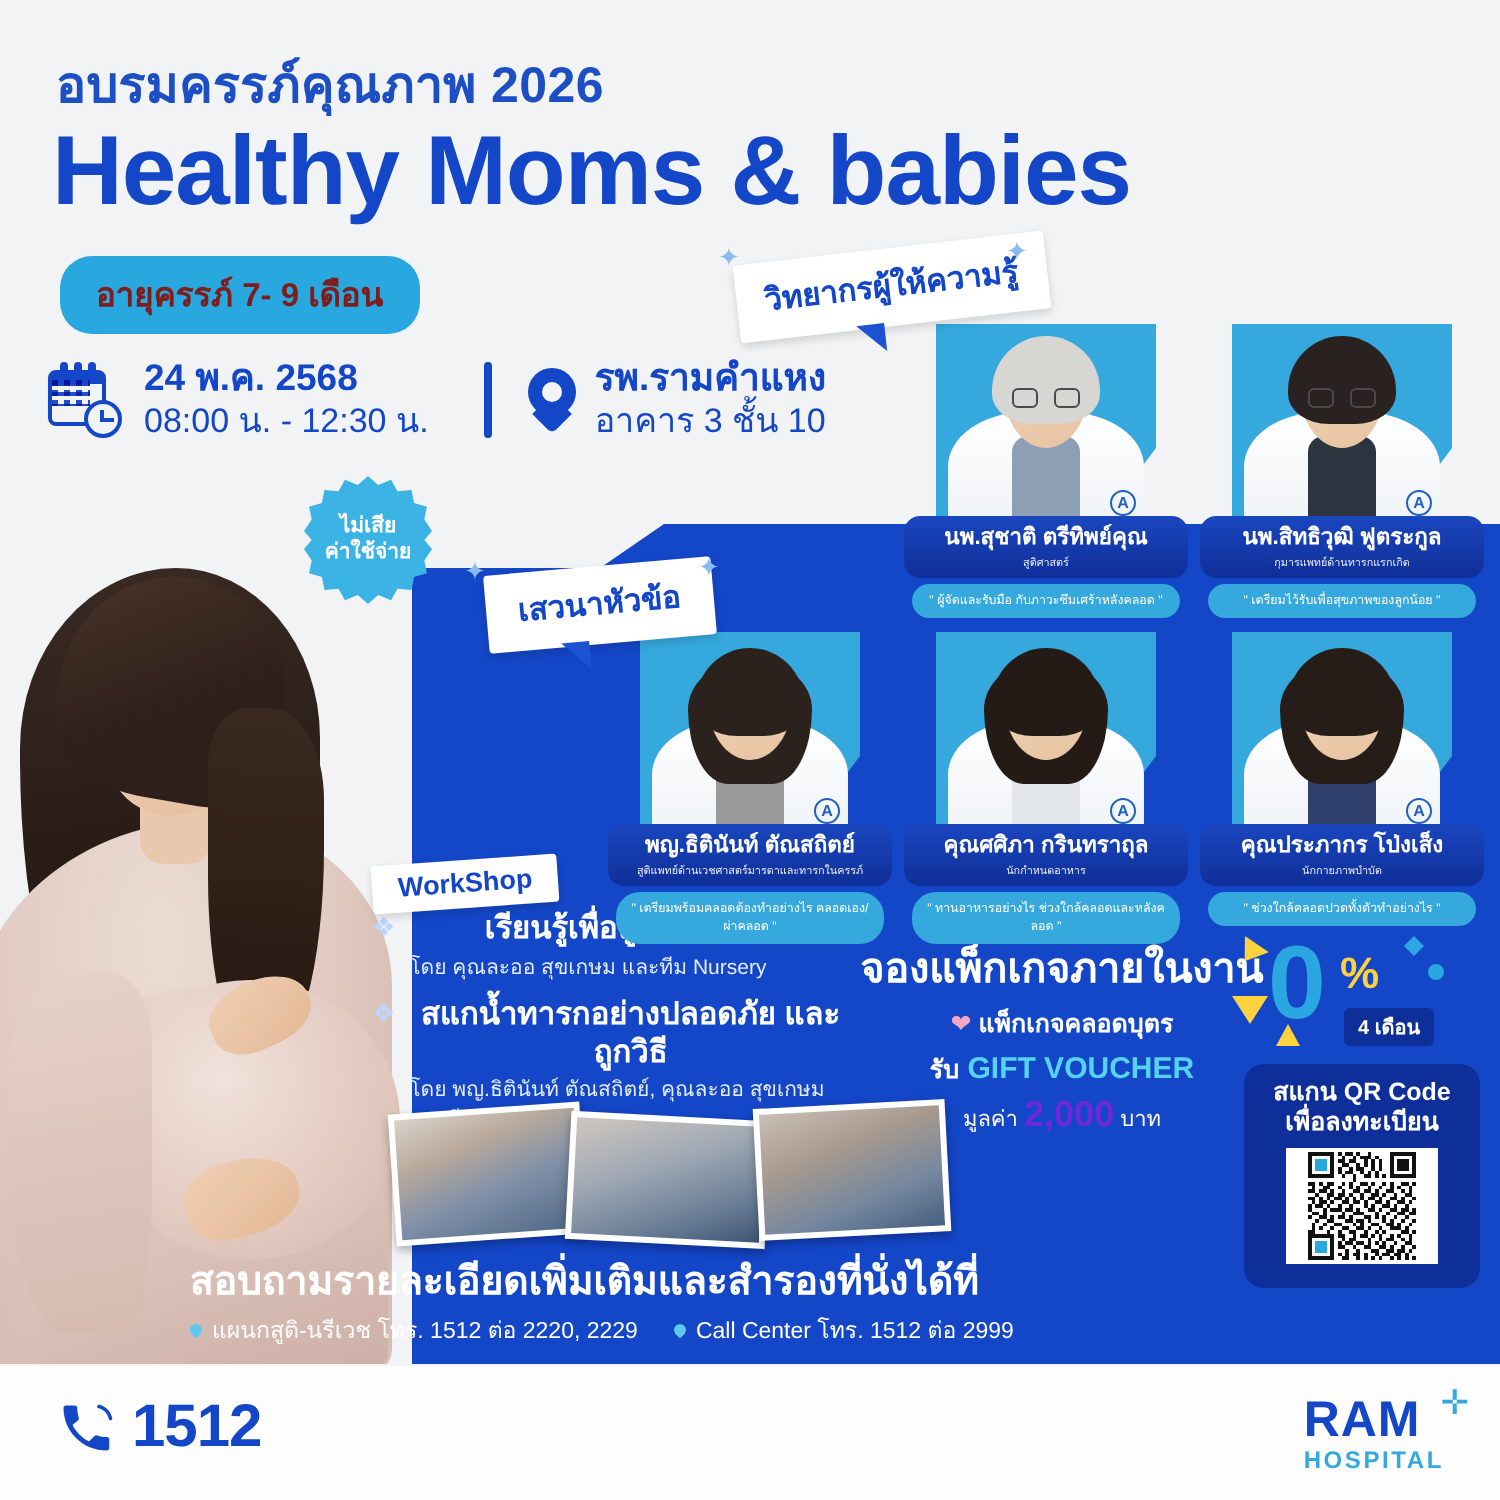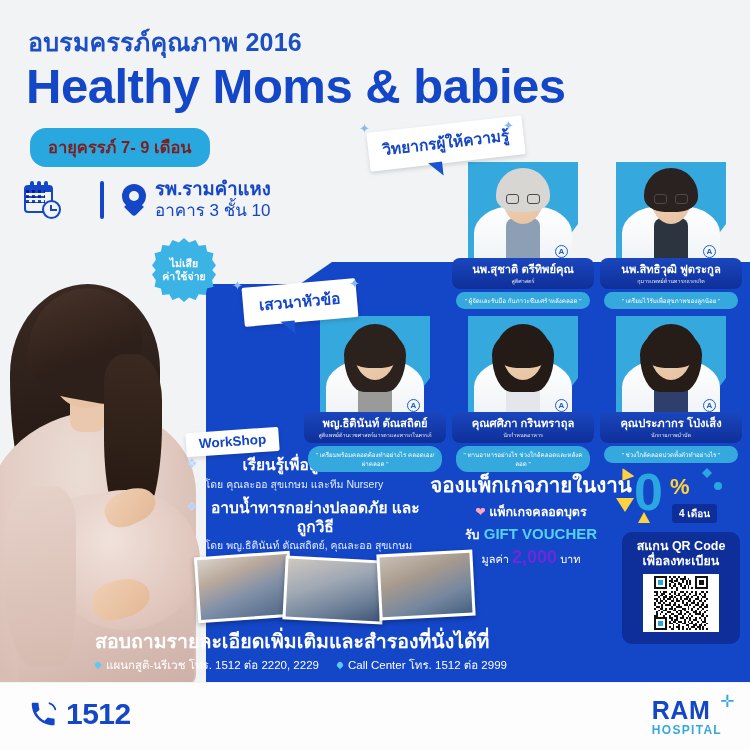--- a/index.html
+++ b/index.html
@@ -336,32 +336,36 @@
   .f-logo { position:absolute; right: 28px; top: 16px; text-align:left; }
   .f-ram { font-size: 25px; font-weight: 700; color:#1446c8; letter-spacing:.5px; line-height:.95; position:relative;}
   .f-ram .plus { position:absolute; right:-13px; top:-5px; color:#35a8dd; font-size:17px;}
   .f-hosp { font-size: 12px; font-weight: 700; color:#35a8dd; letter-spacing: 1.3px; }
 </style>
 </head>
 <body>
 
 <div id="poster">
 
-  <div class="hdr-sub">อบรมครรภ์คุณภาพ 2016</div>
+  <div class="hdr-sub">อบรมครรภ์คุณภาพ 2026</div>
   <div class="hdr-title">Healthy Moms &amp; babies</div>
   <div class="age-pill">อายุครรภ์ 7- 9 เดือน</div>
 
   <div class="info-row">
     <div class="cal-icon">
       <div class="cal-tab" style="left:8px"></div>
       <div class="cal-tab" style="left:15px"></div>
       <div class="cal-tab" style="left:22px"></div>
       <div class="cal-body"></div>
       <div class="cal-grid"></div>
       <div class="cal-clock"></div>
+    </div>
+    <div class="date-block">
+      <div class="date-main">24 พ.ค. 2568</div>
+      <div class="date-time">08:00 น. - 12:30 น.</div>
     </div>
     <div class="vdiv"></div>
     <div class="pin">
       <div class="pin-tip"></div>
         <div class="pin-head"></div>
         <div class="pin-dot"></div>
     </div>
     <div class="place-block">
       <div class="place-main">รพ.รามคำแหง</div>
       <div class="place-sub">อาคาร 3 ชั้น 10</div>
@@ -503,21 +507,21 @@
     <div class="ws-item">
       <div class="ws-bullet">❖</div>
       <div>
         <div class="ws-title">เรียนรู้เพื่อลูกรัก</div>
         <div class="ws-by">โดย คุณละออ สุขเกษม และทีม Nursery</div>
       </div>
     </div>
     <div class="ws-item">
       <div class="ws-bullet">❖</div>
       <div>
-        <div class="ws-title">อาบน้ำทารกอย่างปลอดภัย และถูกวิธี</div>
+        <div class="ws-title">สแกน้ำทารกอย่างปลอดภัย และถูกวิธี</div>
         <div class="ws-by">โดย พญ.ธิตินันท์ ตัณสถิตย์, คุณละออ สุขเกษม และทีม Nursery</div>
       </div>
     </div>
   </div>
 
   <div class="photo-strip">
     <div class="ph ph1">
         <div class="ph-a"></div>
       </div>
     <div class="ph ph2">

